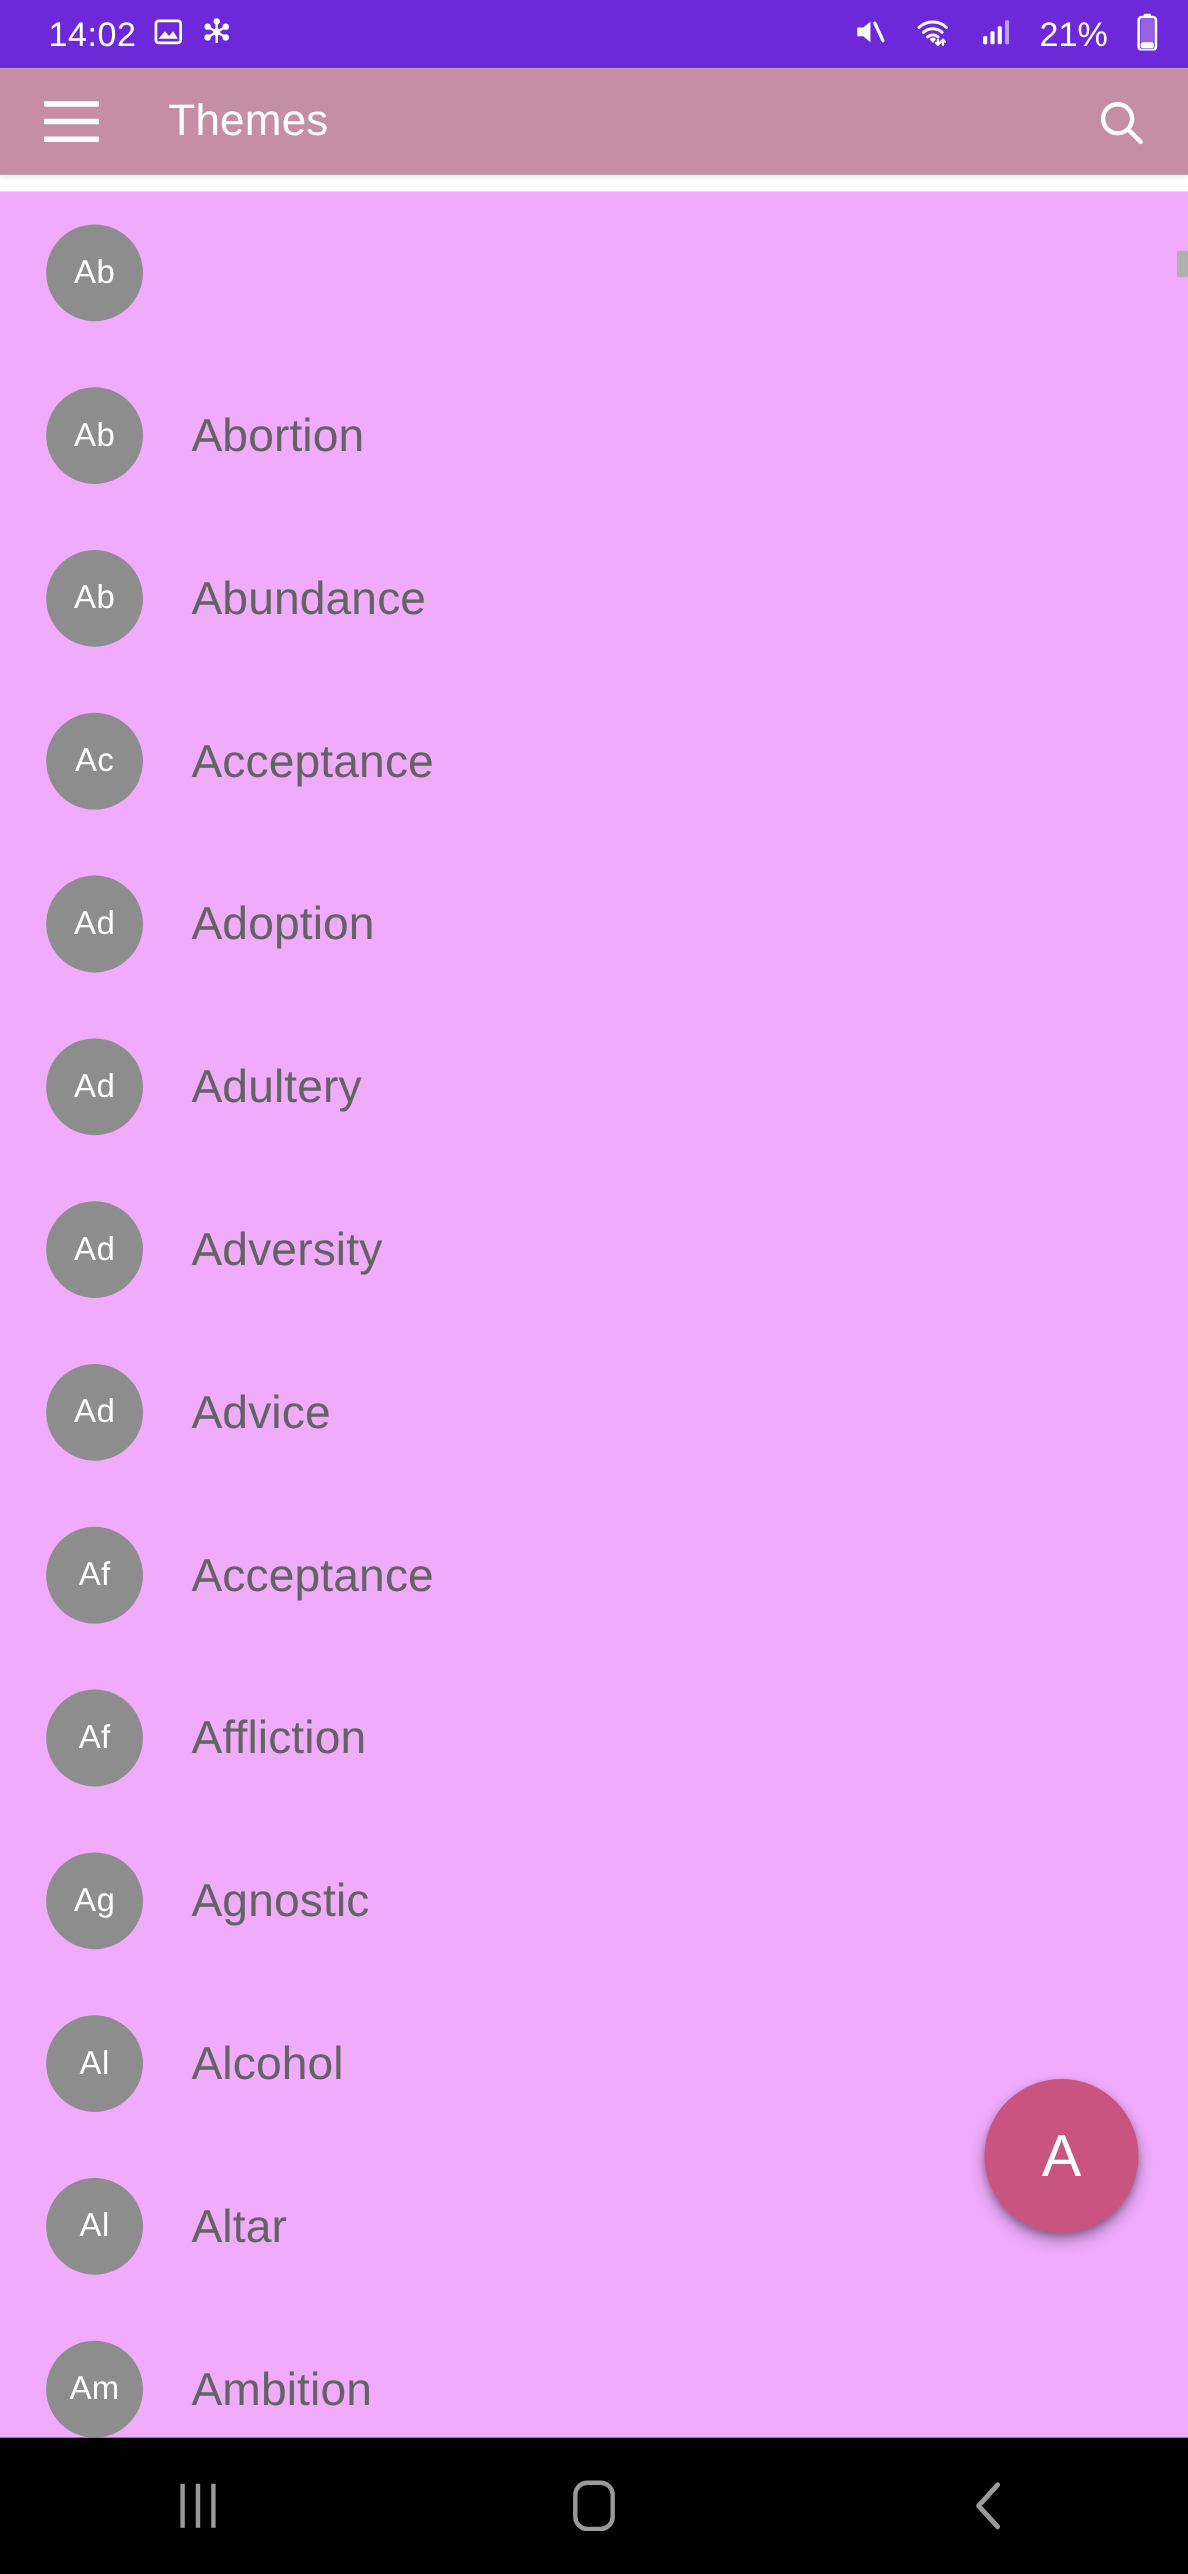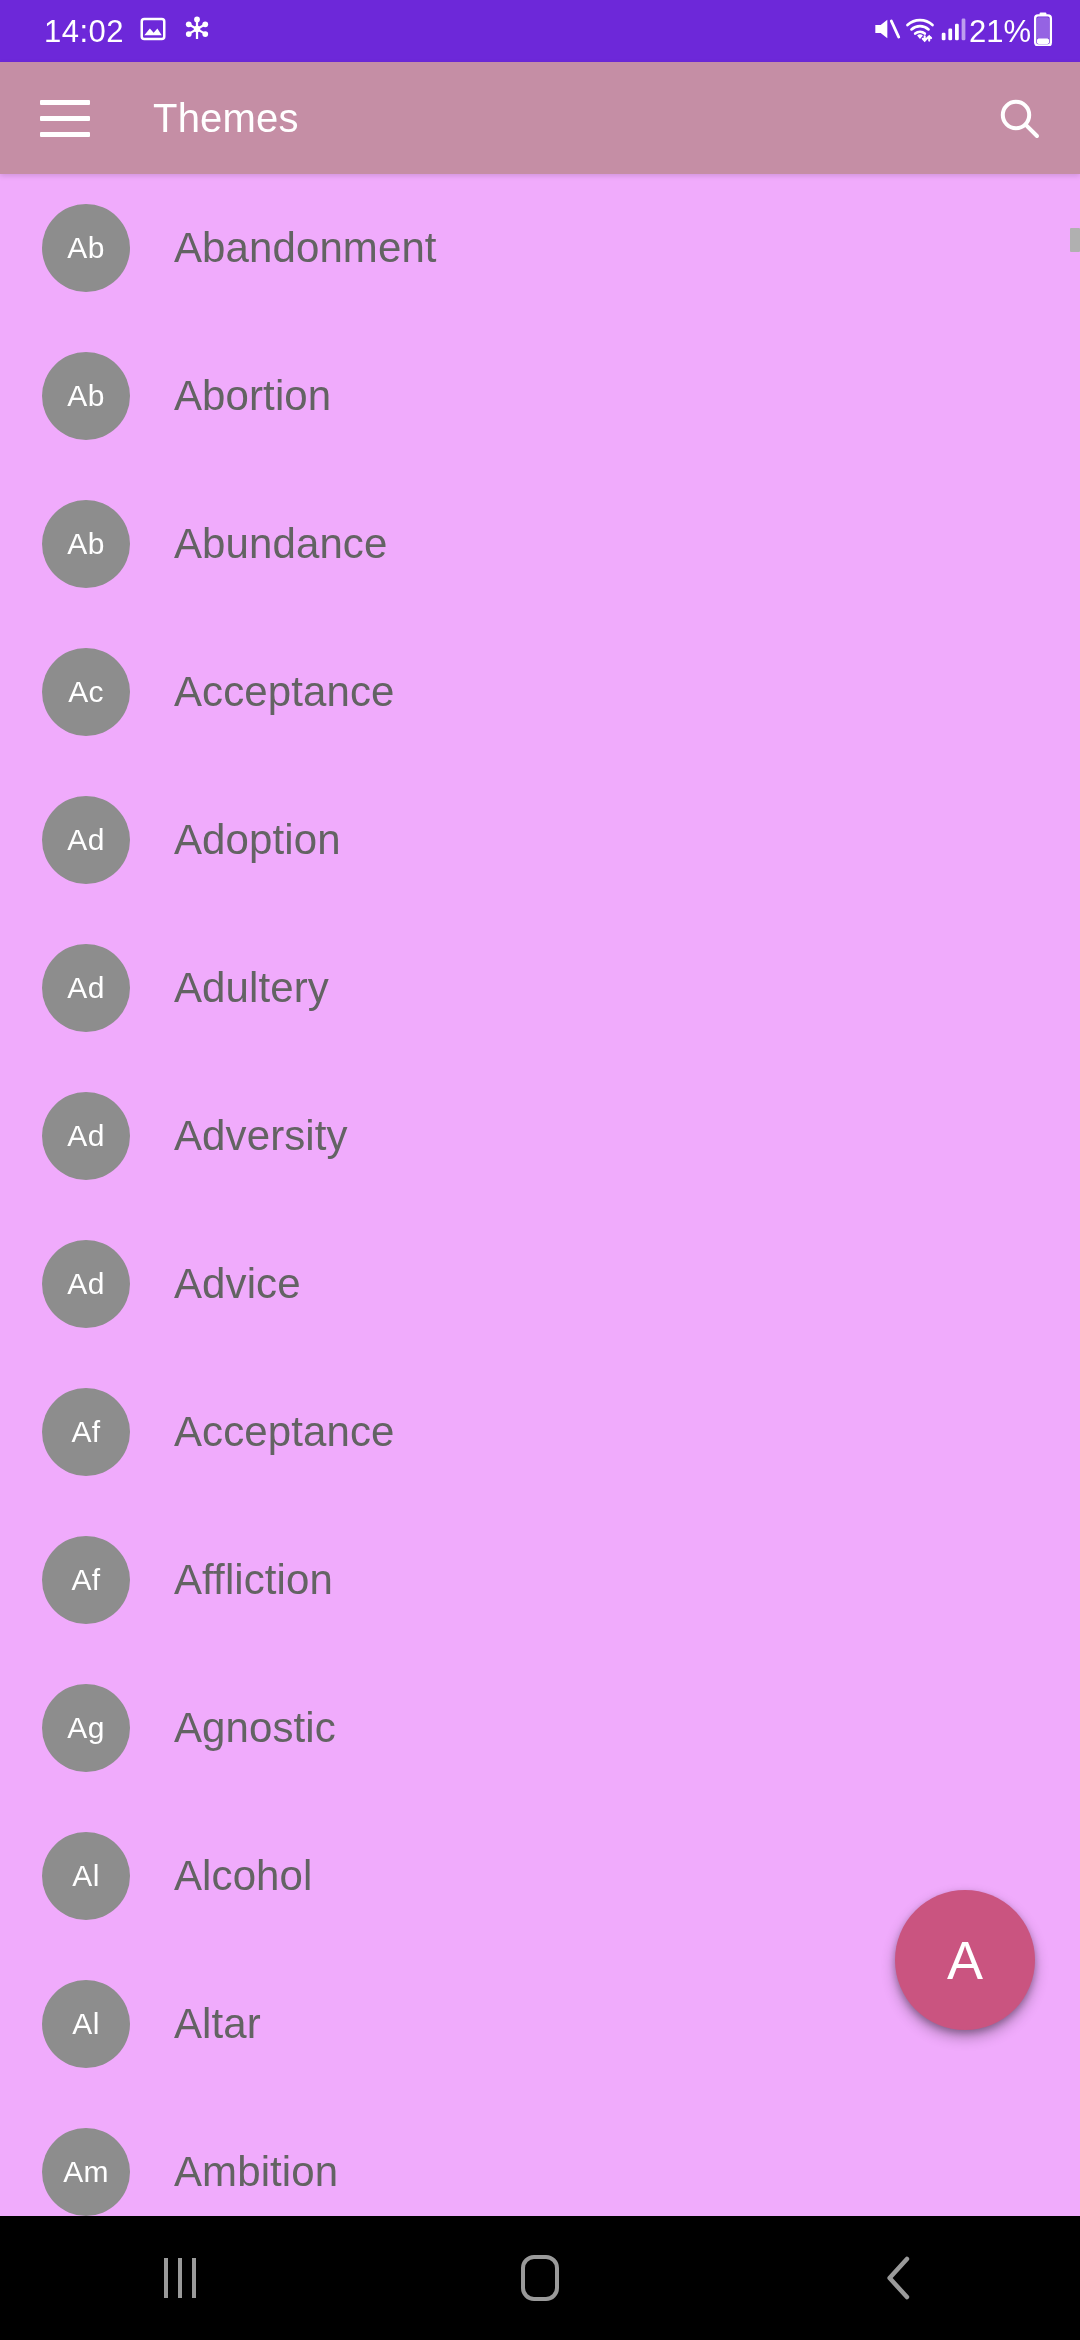--- a/index.html
+++ b/index.html
@@ -13,27 +13,27 @@
 
   
   #status-bar {
     position:absolute; left:0; top:0; width:1080px; height:62px;
     background:#6d28d9;
     display:flex; align-items:center; justify-content:space-between;
     padding:0 26px 0 44px;
     color:#ffffff;
   }
   #status-left { display:flex; align-items:center; gap:14px; }
-  #status-right { display:flex; align-items:center; gap:1px; }
+  #status-right { display:flex; align-items:center; gap:25px; }
   #clock { font-size:31px; letter-spacing:0.5px; line-height:1; }
   .sb-ico { display:block; }
 
   
   #app-bar {
-    position:absolute; left:0; top:62px; width:1080px; height:112px;
+    position:absolute; left:0; top:62px; width:1080px; height:97px;
     background:#c58ea5;
     display:flex; align-items:center;
     padding:0 30px 0 34px;
     box-shadow:0 2px 5px rgba(0,0,0,0.13);
     z-index:5;
     justify-content:center;
   }
   #menu-button {
     width:62px; height:62px;
     display:flex; flex-direction:column; justify-content:center; align-items:center; gap:11px;
@@ -179,21 +179,20 @@
         <line x1="15.4" y1="15.4" x2="21" y2="21" stroke="#fff" stroke-width="2" stroke-linecap="round"></line>
       </svg>
     </div>
   </div>
 
   <div id="list">
     <div id="scroll-thumb"></div>
 
   <div class="list-item">
         <div class="avatar">Ab</div>
-        <div class="item-label">Abandonment</div>
       </div>
       <div class="list-item">
         <div class="avatar">Ab</div>
         <div class="item-label">Abortion</div>
       </div>
       <div class="list-item">
         <div class="avatar">Ab</div>
         <div class="item-label">Abundance</div>
       </div>
       <div class="list-item">

